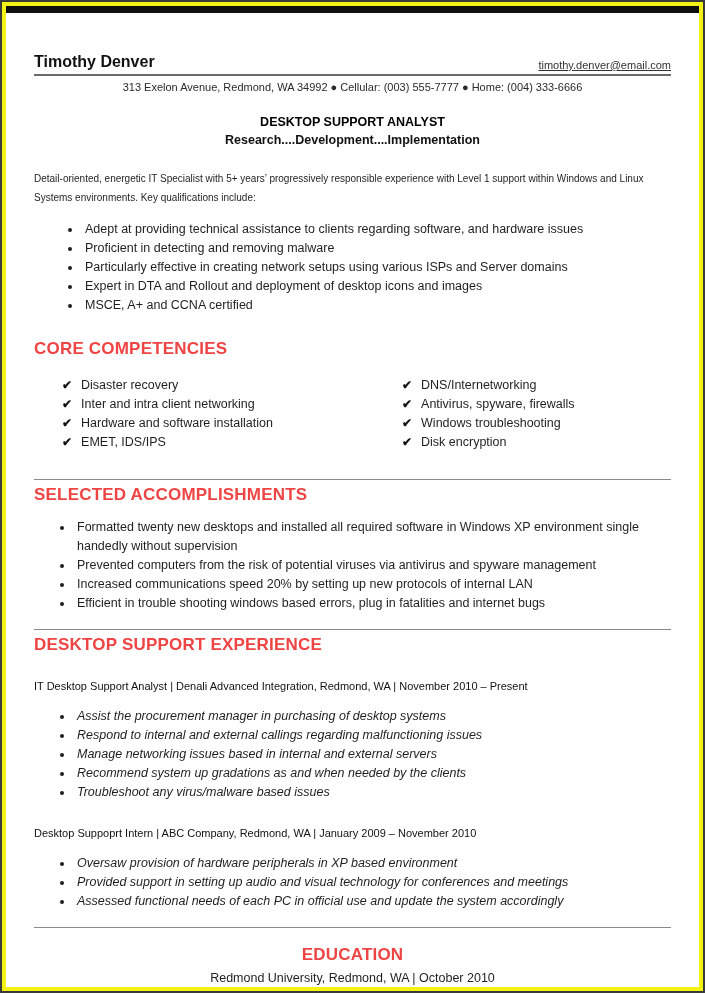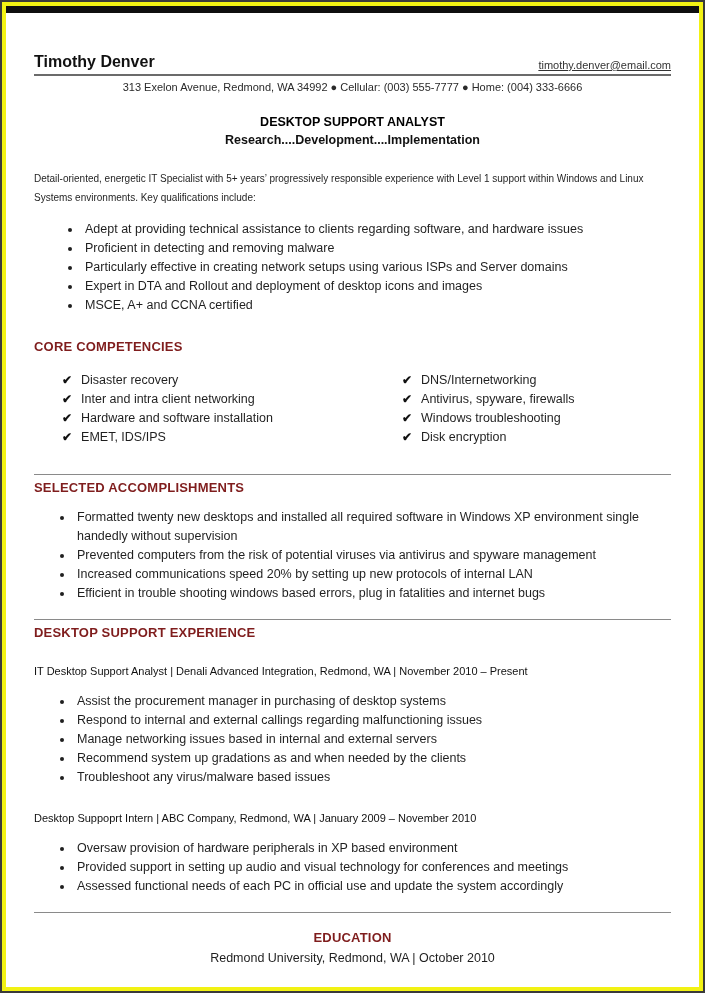--- a/index.html
+++ b/index.html
@@ -77,24 +77,24 @@
     margin-top: 13px;
     font-size: 12.5px;
     line-height: 19px;
     list-style-type: disc;
   }
   ul.summary-bullets { padding-left: 48px; }
   ul.accomplishment-bullets, ul.job-bullets { padding-left: 40px; }
   ul.bullets li { padding-left: 3px; }
   .section-heading {
     font-weight: bold;
-    font-size: 13px;
+    font-size: 17px;
     margin-top: 24px;
     letter-spacing: 0.2px;
-    color: #7f1d1d;
+    color: #ef4444;
   }
   .competency-columns {
     display: flex;
     margin-top: 17px;
   }
   .competency-col { display: flex; flex-direction: column; }
   .competency-col.left { width: 368px; padding-left: 28px; }
   .competency-col.right { flex: 1; }
   .competency-item {
     display: flex;
@@ -112,21 +112,21 @@
     margin-top: 16px;
   }
   .divider.mt-lg { margin-top: 27px; }
   .divider + .section-heading { margin-top: 5px; }
   .job-title {
     font-weight: normal;
     font-size: 11px;
     margin-top: 25px;
     color: #111111;
   }
-  .job-title + ul.bullets { margin-top: 15px; }
+  .job-title + ul.bullets { margin-top: 15px; font-style: italic; }
   .education { text-align: center; }
   .education .section-heading { margin-top: 17px; }
   .edu-line {
     font-size: 12.5px;
     line-height: 18px;
     margin-top: 4px;
   }
   .edu-line + .edu-line { margin-top: 1px; }
 </style>
 </head>

